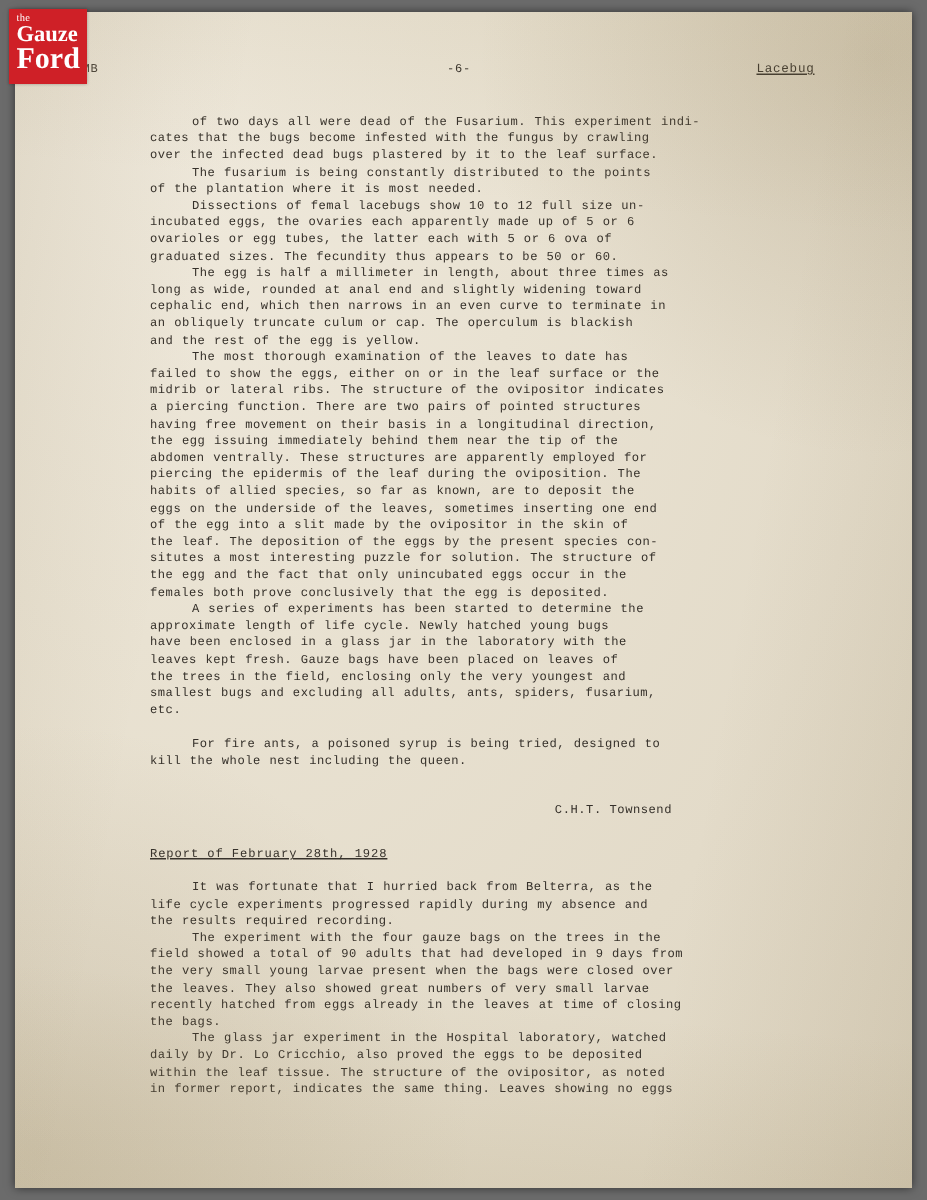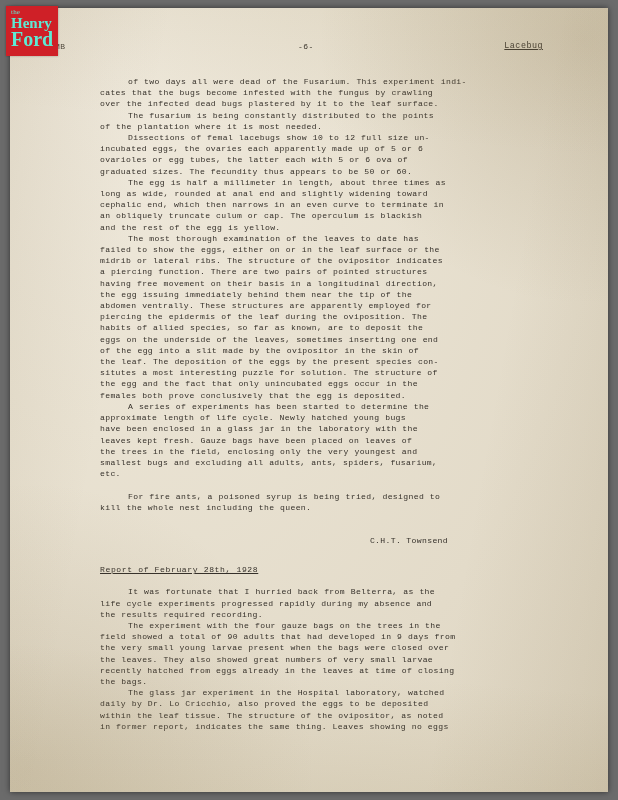--- a/index.html
+++ b/index.html
@@ -57,21 +57,21 @@
   }
 
   
   .logo {
     position: absolute;
     left: 6px;
     top: 6px;
     width: 52px;
     height: 50px;
     background: #cf2027;
-    color: #5eead4;
+    color: #ffffff;
     font-family: "Liberation Serif", serif;
     z-index: 5;
     box-shadow: 0 0 2px rgba(0,0,0,.3);
   }
   .logo .l1 {
     position: absolute; left: 5px; top: 2px;
     font-size: 7px; letter-spacing: .2px;
   }
   .logo .l2 {
     position: absolute; left: 5px; top: 10px;
@@ -220,17 +220,17 @@
 daily by Dr. Lo Cricchio, also proved the eggs to be deposited
 within the leaf tissue. The structure of the ovipositor, as noted
 in former report, indicates the same thing. Leaves showing no eggs</p>
 
       </div>
     </div>
   </div>
 
   <div class="logo">
     <span class="l1">the</span>
-    <span class="l2">Henry</span>
+    <span class="l2">Gauze</span>
     <span class="l3">Ford</span>
   </div>
 
 </div>
 
 </body></html>

